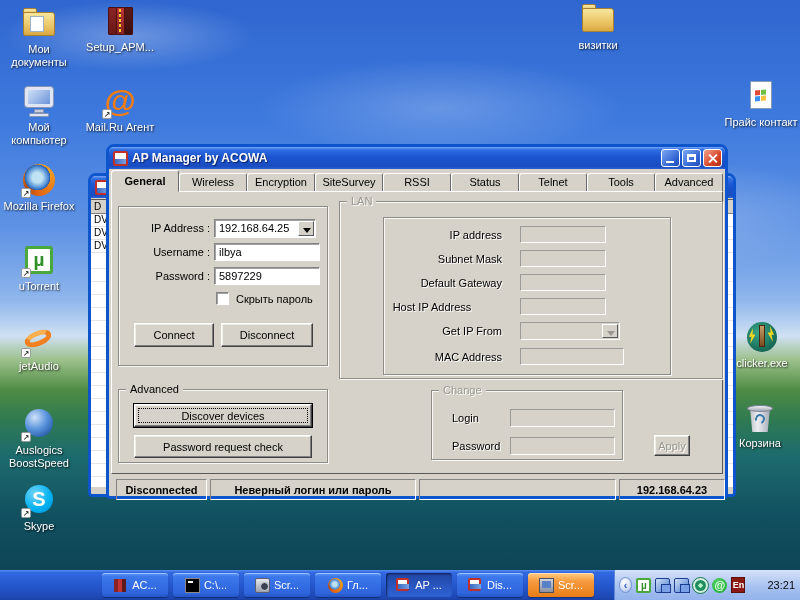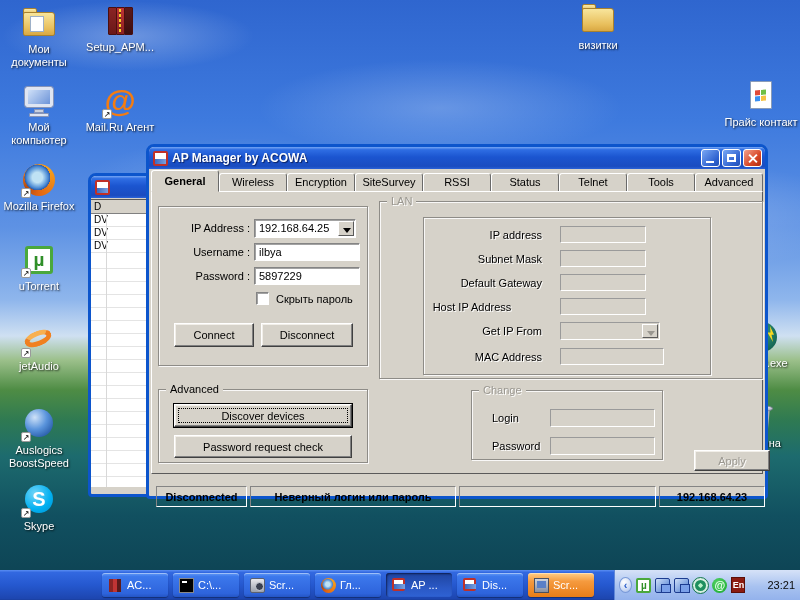--- a/index.html
+++ b/index.html
@@ -118,21 +118,21 @@
      box-shadow:inset -1px -1px 0 #808080, inset 1px 1px 0 #f2efe9; font-size:11px; color:#000;
      display:flex; align-items:center; justify-content:center; font-family:"Liberation Sans",sans-serif; }
   .btn3d.focused { outline:1px solid #000; }
   .btn3d.focused::after { content:""; position:absolute; inset:3px; border:1px dotted #000; }
   .btn3d.dis { color:#9a9790; text-shadow:1px 1px 0 #fff; }
 
   .cbx { position:absolute; width:13px; height:13px; background:#fff; border:1px solid; border-color:#848484 #fff #fff #848484;
      box-shadow:inset 1px 1px 0 rgba(70,70,70,.5); }
 
   .sbar { position:absolute; left:2px; right:2px; bottom:2px; height:23px; }
-  .spanel { position:absolute; top:15px; height:21px; border:1px solid; border-color:#848484 #fff #fff #848484;
+  .spanel { position:absolute; top:8px; height:21px; border:1px solid; border-color:#848484 #fff #fff #848484;
      font-size:11px; font-weight:bold; display:flex; align-items:center; justify-content:center; color:#000; }
 
   
   .bg-list { position:absolute; left:0; right:0; top:23px; height:288px; background:#fff;
      border-top:1px solid #5a5a5a; }
   .bg-head { height:14px; background:#d6d2c9; border-bottom:1px solid #808080; font-size:10px; padding:1px 0 0 3px; }
   .bg-row { height:13px; border-bottom:1px solid #e2e2e2; font-size:10px; padding-left:3px; color:#000; }
   .bg-fill { position:absolute; left:0; right:0; bottom:0; top:56px;
      background:repeating-linear-gradient(180deg,#fff 0 12px,#e4e4e4 12px 13px); }
   .bg-vline { position:absolute; left:15px; top:14px; bottom:0; width:1px; background:#d8d8d8; }
@@ -143,21 +143,21 @@
   #startbtn { position:absolute; left:0; top:0; width:97px; height:30px; border-radius:0 14px 14px 0;
      background:linear-gradient(180deg,#7cc86a 0%,#4aa23a 20%,#3d9631 55%,#2d7a24 100%);
      box-shadow:1px 0 3px rgba(0,0,0,.5), inset 0 1px 1px rgba(255,255,255,.5);
      display:flex; align-items:center; gap:5px; padding-left:8px; color:#fff; font-size:16px; font-weight:bold; font-style:italic;
      text-shadow:1px 1px 2px rgba(0,0,0,.6); }
   .startflag { width:14px; height:14px; position:relative; transform:skewY(-8deg); }
   .startflag i { position:absolute; width:6px; height:6px; border-radius:1px; }
   .taskbtn { position:absolute; top:3px; height:24px; border-radius:3px; color:#fff; font-size:11px;
      background:linear-gradient(180deg,#639af5 0,#3c78ec 15%,#2e64dc 85%,#2455c4 100%);
      box-shadow:inset 0 1px 0 rgba(255,255,255,.4), 0 1px 1px rgba(0,0,0,.35);
-     display:flex; align-items:center; gap:4px; padding:0 6px; white-space:nowrap; overflow:hidden; }
+     display:flex; align-items:center; gap:4px; padding:0 6px; white-space:nowrap; overflow:hidden;justify-content:center; }
   .taskbtn.active { background:linear-gradient(180deg,#1e44a0 0,#2a58c4 60%,#2f62d4 100%);
      box-shadow:inset 1px 1px 2px rgba(0,0,20,.6); }
   .taskbtn.flash { background:linear-gradient(180deg,#ffce85 0,#f59a3e 35%,#e87d17 100%); color:#fff; }
   .tb-ic { width:15px; height:15px; position:relative; flex:0 0 auto; }
 
   .cmd-ic { background:#000; border:1px solid #888; }
   .cmd-ic::after { content:""; position:absolute; left:2px; top:2px; width:5px; height:2px; background:#fff; }
   .cam-ic { background:linear-gradient(180deg,#e8e8ec,#9aa0ac); border:1px solid #5a6070; border-radius:2px; }
   .cam-ic::after { content:""; position:absolute; left:4px; top:3px; width:7px; height:7px; border-radius:50%; background:#3a4050; border:1px solid #d0d4dc; }
   .ffx-sm { border-radius:50%;
@@ -314,21 +314,21 @@
     <div class="bg-list">
       <div class="bg-head">D</div>
       <div class="bg-row">DV</div>
       <div class="bg-row">DV</div>
       <div class="bg-row">DV</div>
       <div class="bg-fill"></div>
       <div class="bg-vline"></div>
     </div>
   </div>
 
-  <div class="xpwin" style="left:106px;top:144px;width:622px;height:355px;z-index:3;margin-left:40px;">
+  <div class="xpwin" style="left:106px;top:144px;width:622px;height:355px;z-index:3;">
     <div class="tbar">
       <div class="ap-ic"></div>
       <div class="ttl">AP Manager by ACOWA</div>
       <div class="winbtns">
         <div class="wbtn">
             <div class="glyph-min"></div>
           </div>
         <div class="wbtn">
             <div class="glyph-max"></div>
           </div>
@@ -394,21 +394,21 @@
       <div class="btn3d focused" style="left:22px;top:212px;width:178px;height:23px;">Discover devices</div>
       <div class="btn3d" style="left:22px;top:243px;width:178px;height:23px;">Password request check</div>
 
       <div class="gb" style="left:319px;top:198px;width:192px;height:70px;">
         <span class="gb-cap dis">Change</span>
       </div>
       <div class="lab dislbl" style="left:340px;top:220px;">Login</div>
       <div class="fld dis" style="left:398px;top:217px;width:105px;height:18px;"></div>
       <div class="lab dislbl" style="left:340px;top:248px;">Password</div>
       <div class="fld dis" style="left:398px;top:245px;width:105px;height:18px;"></div>
-      <div class="btn3d dis" style="left:542px;top:258px;width:76px;height:21px;">Apply</div>
+      <div class="btn3d dis" style="left:542px;top:243px;width:36px;height:21px;">Apply</div>
     </div>
 
     <div class="sbar">
       <div class="spanel" style="left:5px;width:91px;">Disconnected</div>
       <div class="spanel" style="left:99px;width:206px;">Неверный логин или пароль</div>
       <div class="spanel" style="left:308px;width:197px;"></div>
       <div class="spanel" style="left:508px;width:106px;">192.168.64.23</div>
     </div>
   </div>
 

